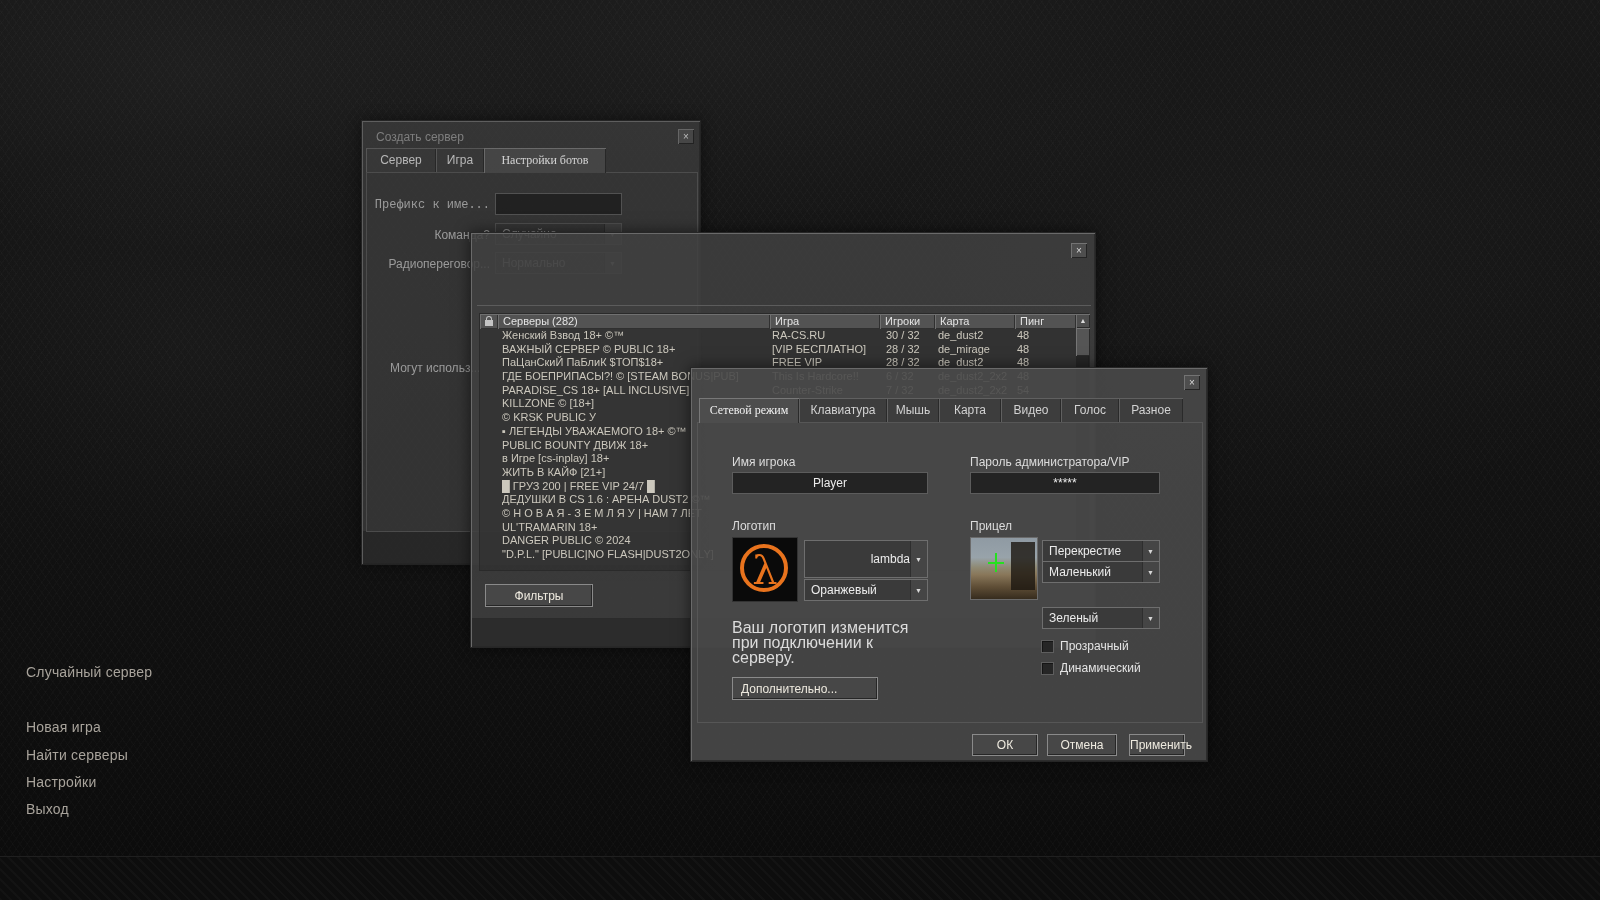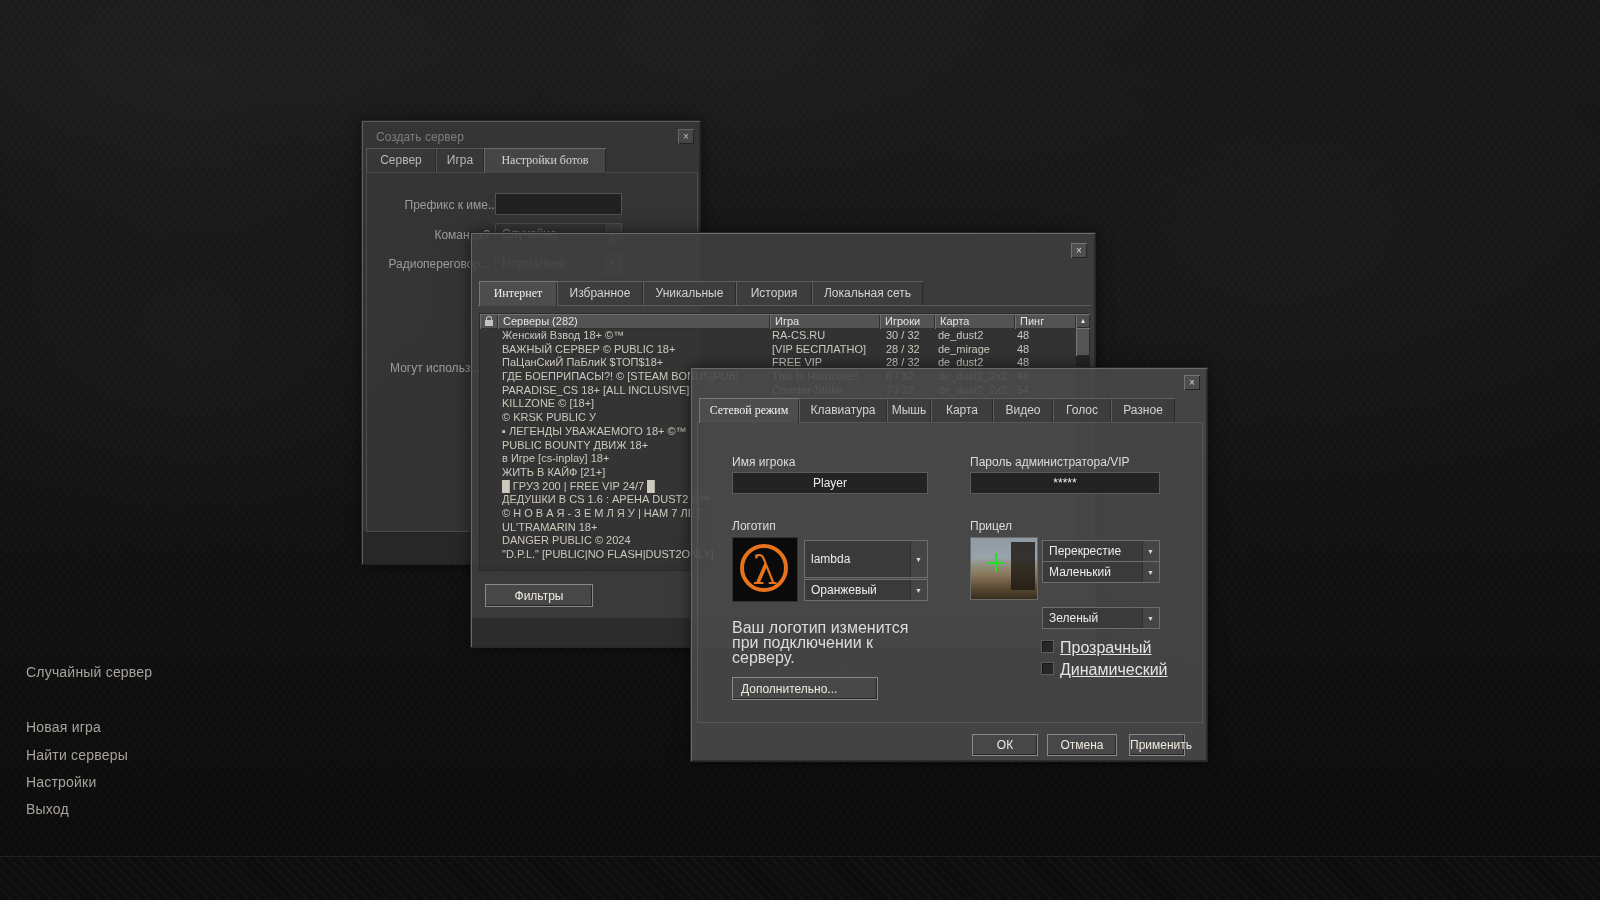--- a/index.html
+++ b/index.html
@@ -59,21 +59,21 @@
   .dd.dim { border-color:#575757;gap:24px; } .dd.dim .dd-val { color:#9a9a9a; } .dd.dim .dd-btn { color:#9a9a9a; }
 
   .btn { position:absolute; background:#474747; border:1px solid #8a8a8a; color:#eeeadf; font-size:12px;
     font-family:"Liberation Sans", sans-serif; cursor:pointer; box-shadow: inset -1px -1px 0 #262626; }
 
   .bottomstrip { position:absolute; background:rgba(38,38,38,0.7); border-top:1px solid #2b2b2b; }
 
   
   .w1-tabs { left:4px; top:27px; }
   .w1-frame { left:4px; top:51px; width:332px; height:360px; }
-  .w1-l1 { left:16px; top:77px; width:120px; }
+  .w1-l1 { left:8px; top:77px; width:120px;font-family:Liberation Mono, monospace; }
   .w1-l2 { left:8px; top:107px; width:120px; }
   .w1-l3 { left:8px; top:136px; width:120px; }
   .w1-l4 { left:28px; top:240px; }
   .w1-in1 { left:133px; top:72px; width:127px; height:22px; }
   .w1-dd1 { left:133px; top:102px; width:127px; height:22px; }
   .w1-dd2 { left:133px; top:131px; width:127px; height:22px; }
   .w1-strip { left:1px; top:410px; width:338px; height:34px; }
   .w1-close { right:6px; top:8px; }
 
   
@@ -114,34 +114,34 @@
   .w3-lbl-pass { left:279px; top:87px; }
   .w3-lbl-logo { left:41px; top:151px; }
   .w3-lbl-xh   { left:279px; top:151px; }
   .w3-in-name { left:41px; top:104px; width:196px; height:22px; }
   .w3-in-pass { left:279px; top:104px; width:190px; height:22px; }
   .logo-preview { position:absolute; left:41px; top:169px; width:66px; height:65px; background:#0a0a0a; border:1px solid #333; }
   .logo-ring { position:absolute; left:7px; top:6px; width:48px; height:48px;
     border:4px solid var(--lambda-orange,#e8731d); border-radius:50%; }
   .logo-lambda { position:absolute; left:0; top:6px; width:64px; text-align:center; font-size:40px; line-height:52px;
     color:var(--lambda-orange,#e8731d); font-family:"DejaVu Serif", serif; }
-  .w3-dd-logo  { left:113px; top:172px; width:124px; height:38px; }
+  .w3-dd-logo  { left:113px; top:172px; width:124px; height:38px;text-align:right; }
   .w3-dd-logoc { left:113px; top:211px; width:124px; height:22px; }
   .xhair { position:absolute; left:279px; top:169px; width:68px; height:63px; border:1px solid #6b6b6b; overflow:hidden;
     background: linear-gradient(180deg,#8f9aa3 0%,#98a3aa 32%,#8f8a74 48%,#89775a 60%,#5f4e36 80%,#362c1e 100%); }
   .xhair::before { content:""; position:absolute; right:2px; top:4px; width:24px; height:48px; background:rgba(28,22,16,0.8); }
   .xh-v { position:absolute; left:24px; top:15px; width:2px; height:19px; background:var(--crosshair-green,#25e020); }
   .xh-h { position:absolute; left:17px; top:24px; width:16px; height:2px; background:var(--crosshair-green,#25e020); }
   .w3-dd-xht { left:351px; top:172px; width:118px; height:22px; }
   .w3-dd-xhs { left:351px; top:193px; width:118px; height:22px; }
   .w3-dd-xhc { left:351px; top:239px; width:118px; height:22px; }
   .checkbox { position:absolute; width:11px; height:11px; background:#262626;
     box-shadow: inset 1px 1px 0 #151515, 0 0 0 1px #5e5e5e; cursor:pointer; }
   .w3-cb1 { left:351px; top:273px; } .w3-cb2 { left:351px; top:295px; }
-  .cb-label { position:absolute; font-size:16px; color:#e4e4e4; white-space:nowrap;text-decoration:underline; }
+  .cb-label { position:absolute; font-size:12px; color:#e4e4e4; white-space:nowrap; }
   .w3-cbl1 { left:369px; top:271px; } .w3-cbl2 { left:369px; top:293px; }
   .note { position:absolute; left:41px; top:252px; width:190px; font-size:16px; color:#dcdcdc; line-height:15px; }
   .w3-adv { left:41px; top:309px; width:146px; height:23px; text-align:left; padding-left:8px; }
   .w3-ok    { left:281px; top:366px; width:66px; height:22px; }
   .w3-cancel{ left:356px; top:366px; width:70px; height:22px; }
   .w3-apply { left:438px; top:366px; width:56px; height:22px; }
 </style>
 </head>
 <body>
 
@@ -180,27 +180,20 @@
       <span class="dd-btn">▼</span>
     </div>
 
     <div class="flabel dim w1-l4">Могут использ...</div>
     <div class="bottomstrip w1-strip"></div>
   </section>
 
   <section class="win win2">
     <div class="closebox w2-close">×</div>
 
-    <div class="tabs w2-tabs">
-      <div class="tab active" style="width:78px">Интернет</div>
-      <div class="tab" style="width:86px">Избранное</div>
-      <div class="tab" style="width:93px">Уникальные</div>
-      <div class="tab" style="width:76px">История</div>
-      <div class="tab" style="width:111px">Локальная сеть</div>
-    </div>
     <div class="tabrule w2-rule"></div>
 
     <div class="table">
       <div class="thead">
         <div class="th th-lock">
             <span class="lock-icon"></span>
           </div>
         <div class="th th-name">Серверы (282)</div>
         <div class="th th-game">Игра</div>
         <div class="th th-players">Игроки</div>
@@ -337,21 +330,21 @@
     <button class="btn w2-filters">Фильтры</button>
     <div class="bottomstrip w2-strip"></div>
   </section>
 
   <section class="win win3">
     <div class="closebox w3-close">×</div>
 
     <div class="tabs w3-tabs">
       <div class="tab active" style="width:100px">Сетевой режим</div>
       <div class="tab" style="width:88px">Клавиатура</div>
-      <div class="tab" style="width:44px">Мышь</div>
+      <div class="tab" style="width:52px">Мышь</div>
       <div class="tab" style="width:62px">Карта</div>
       <div class="tab" style="width:60px">Видео</div>
       <div class="tab" style="width:58px">Голос</div>
       <div class="tab" style="width:64px">Разное</div>
     </div>
     <div class="frame w3-frame"></div>
 
     <div class="flabel w3-lbl-name">Имя игрока</div>
     <input class="textentry w3-in-name" value="Player" style="">
 

